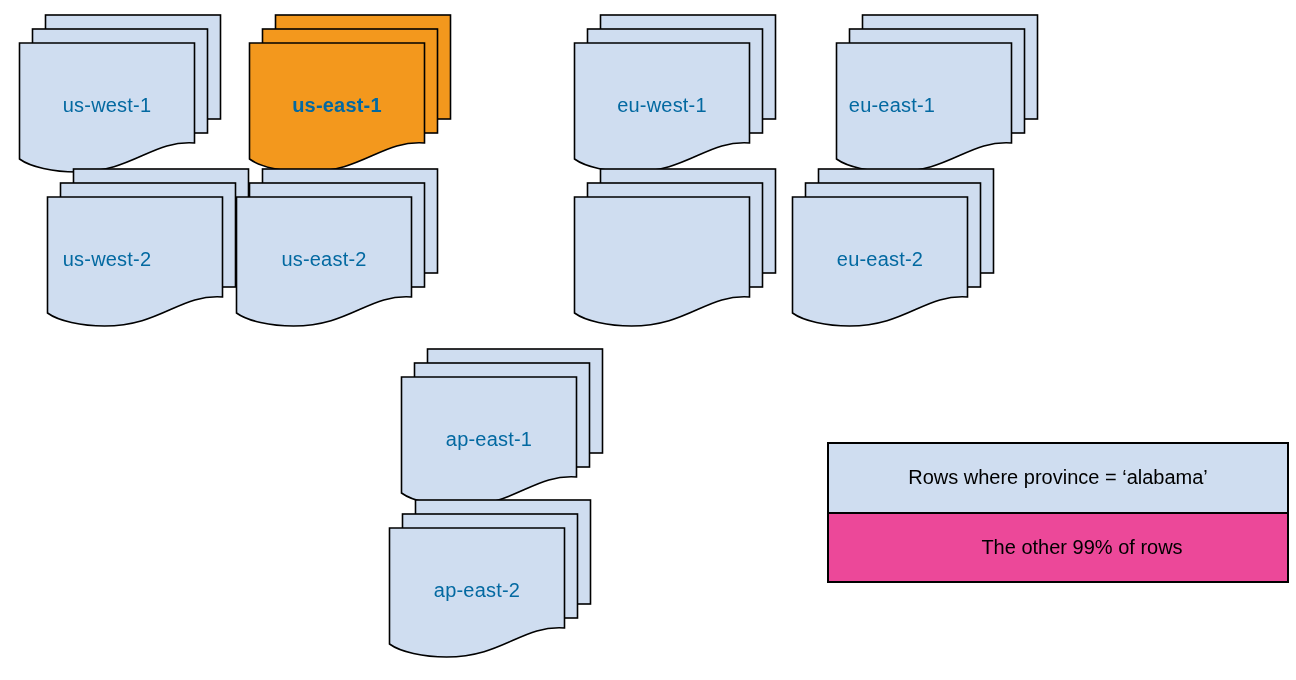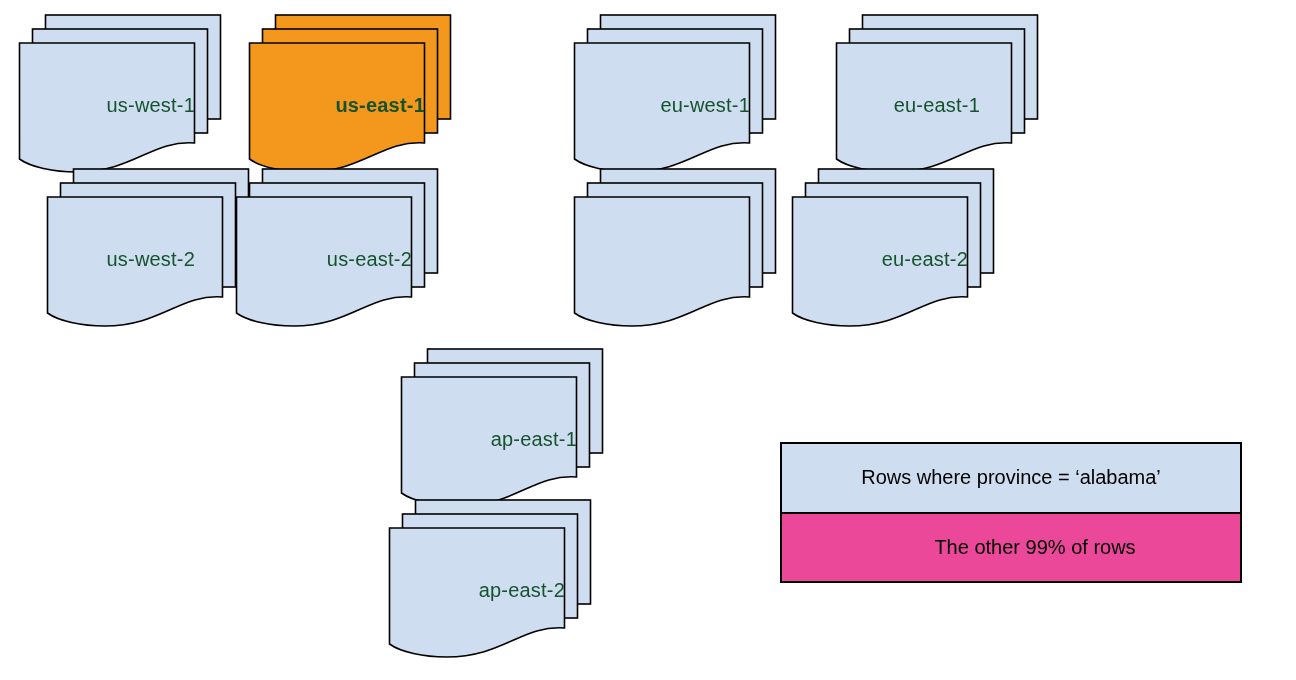--- a/index.html
+++ b/index.html
@@ -27,23 +27,23 @@
     stroke-width: 1.6;
   }
   .stack.highlight .card {
     fill: var(--highlight-fill, #f3981d);
   }
   .stack-label {
     position: absolute;
     left: 1px;
     top: 80px;
     width: 176px;
-    text-align: right;
+    text-align: center;
     font-size: 20px;
-    color: #14532d;
+    color: #0369a1;
     letter-spacing: 0.2px;
     pointer-events: none;
   }
   .legend {
     position: absolute;
     box-sizing: border-box;
     border: 2px solid #000000;
     display: flex;
     flex-direction: column;
   }
@@ -148,21 +148,21 @@
     <div class="stack" style="left: 388px; top: 499px;">
       <svg width="206" height="162" viewBox="0 0 206 162">
         <rect class="card" x="27.5" y="1" width="175" height="104"></rect>
         <rect class="card" x="14.5" y="15" width="175" height="104"></rect>
         <path class="card" transform="translate(1.5,29)" d="M0,0 H175 V100 C132,97 114,129 57,129 C34,129 11,124 0,116 Z"></path>
       </svg>
       <div class="stack-label">ap-east-2</div>
     </div>
   </div>
 
-  <div class="legend" id="legend" style="left: 780px; top: 442px; width: 462px; height: 141px;">
+  <div class="legend" id="legend" style="left: 827px; top: 442px; width: 462px; height: 141px;">
     <div class="legend-row" id="legend-row-0" style="background: rgb(207, 221, 240);">
       <span>Rows where province = ‘alabama’</span>
     </div>
     <div class="legend-row" id="legend-row-1" style="background: #ec4899; padding-left: 48px;">
       <span>The other 99% of rows</span>
     </div>
   </div>
 
 </div>
 

